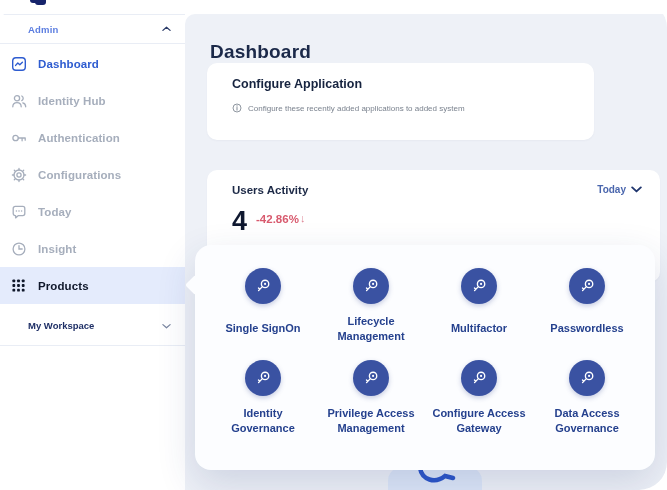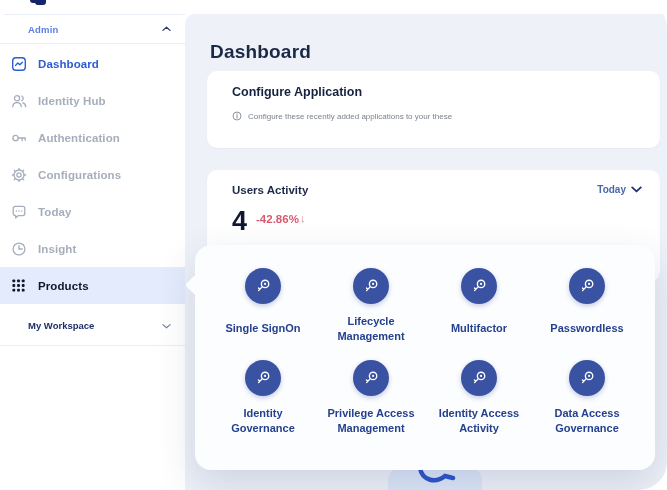--- a/index.html
+++ b/index.html
@@ -27,21 +27,21 @@
     border-bottom:1px solid #e9edf5;box-sizing:border-box;
     display:flex;align-items:center;justify-content:space-between;padding:0 14px 12px 28px;cursor:pointer;}
   .workspace-label{font-size:9.5px;font-weight:bold;color:#1e2f66;}
   .workspace-row .chev{color:#7a86a0;}
 
   
   .main-bg{position:absolute;left:185px;top:14px;width:482px;height:476px;background:#eef1f7;border-top-left-radius:10px;}
   .page-title{position:absolute;left:210px;top:28px;font-size:19px;font-weight:bold;color:#1b2949;letter-spacing:.2px;}
 
   .card{position:absolute;background:#fff;border-radius:10px;box-shadow:0 1px 2px rgba(40,60,110,.04);}
-  .configure-card{left:207px;top:71px;width:453px;height:77px;}
+  .configure-card{left:207px;top:63px;width:387px;height:77px;}
   .card-title{position:absolute;left:25px;top:14px;font-size:12.5px;font-weight:bold;color:#16233f;}
   .configure-desc-row{position:absolute;left:25px;top:40px;display:flex;align-items:center;color:#7a828e;}
   .configure-desc-row .itext{margin-left:6px;font-size:8px;color:#7a828e;}
 
   .users-card{left:207px;top:170px;width:453px;height:112px;}
   .users-title{position:absolute;left:25px;top:14px;font-size:11.5px;font-weight:bold;color:#1d2a47;}
   .period-select{position:absolute;right:18px;top:14px;display:flex;align-items:center;gap:5px;cursor:pointer;}
   .period-label{font-size:10px;font-weight:bold;color:#4a66ad;}
   .period-select .chev{color:#20366e;}
   .stat-row{position:absolute;left:25px;top:38px;display:flex;align-items:flex-start;}
@@ -186,21 +186,21 @@
   <section class="card configure-card">
     <div class="card-title">Configure Application</div>
     <div class="configure-desc-row">
       <span style="display:flex;">
         <svg width="10" height="10" viewBox="0 0 12 12" fill="none">
           <circle cx="6" cy="6" r="4.8" stroke="#7a828e" stroke-width="1"></circle>
           <path d="M6 5.4 V8.6" stroke="#7a828e" stroke-width="1.1" stroke-linecap="round"></path>
           <circle cx="6" cy="3.5" r="0.75" fill="#7a828e"></circle>
         </svg>
       </span>
-      <span class="itext">Configure these recently added applications to your these</span>
+      <span class="itext">Configure these recently added applications to added system</span>
     </div>
   </section>
 
   <section class="card users-card">
     <div class="users-title">Users Activity</div>
     <div class="period-select">
       <span class="period-label">Today</span>
       <span class="chev">
         <svg width="11" height="7" viewBox="0 0 11 7" fill="none">
             <path d="M1.2 1.4 L5.5 5.4 L9.8 1.4" stroke="currentColor" stroke-width="1.9" stroke-linecap="round" stroke-linejoin="round"></path>
@@ -291,21 +291,21 @@
       </div>
 
       <div class="product-cell">
         <span class="product-circle">
           <svg width="18" height="18" viewBox="0 0 20 20" fill="none" stroke="#fff" stroke-width="1.5" stroke-linecap="round">
             <circle cx="12.3" cy="7.7" r="4.1"></circle>
               <circle cx="12.3" cy="7.7" r="1.2" fill="#fff" stroke="none"></circle>
             <path d="M9.3 10.7 L5.1 14.9 M6.4 13.6 L5 12.2"></path>
           </svg>
         </span>
-        <span class="product-label">Identity Access Activity</span>
+        <span class="product-label">Configure Access Gateway</span>
       </div>
 
       <div class="product-cell">
         <span class="product-circle">
           <svg width="18" height="18" viewBox="0 0 20 20" fill="none" stroke="#fff" stroke-width="1.5" stroke-linecap="round">
             <circle cx="12.3" cy="7.7" r="4.1"></circle>
               <circle cx="12.3" cy="7.7" r="1.2" fill="#fff" stroke="none"></circle>
             <path d="M9.3 10.7 L5.1 14.9 M6.4 13.6 L5 12.2"></path>
           </svg>
         </span>

